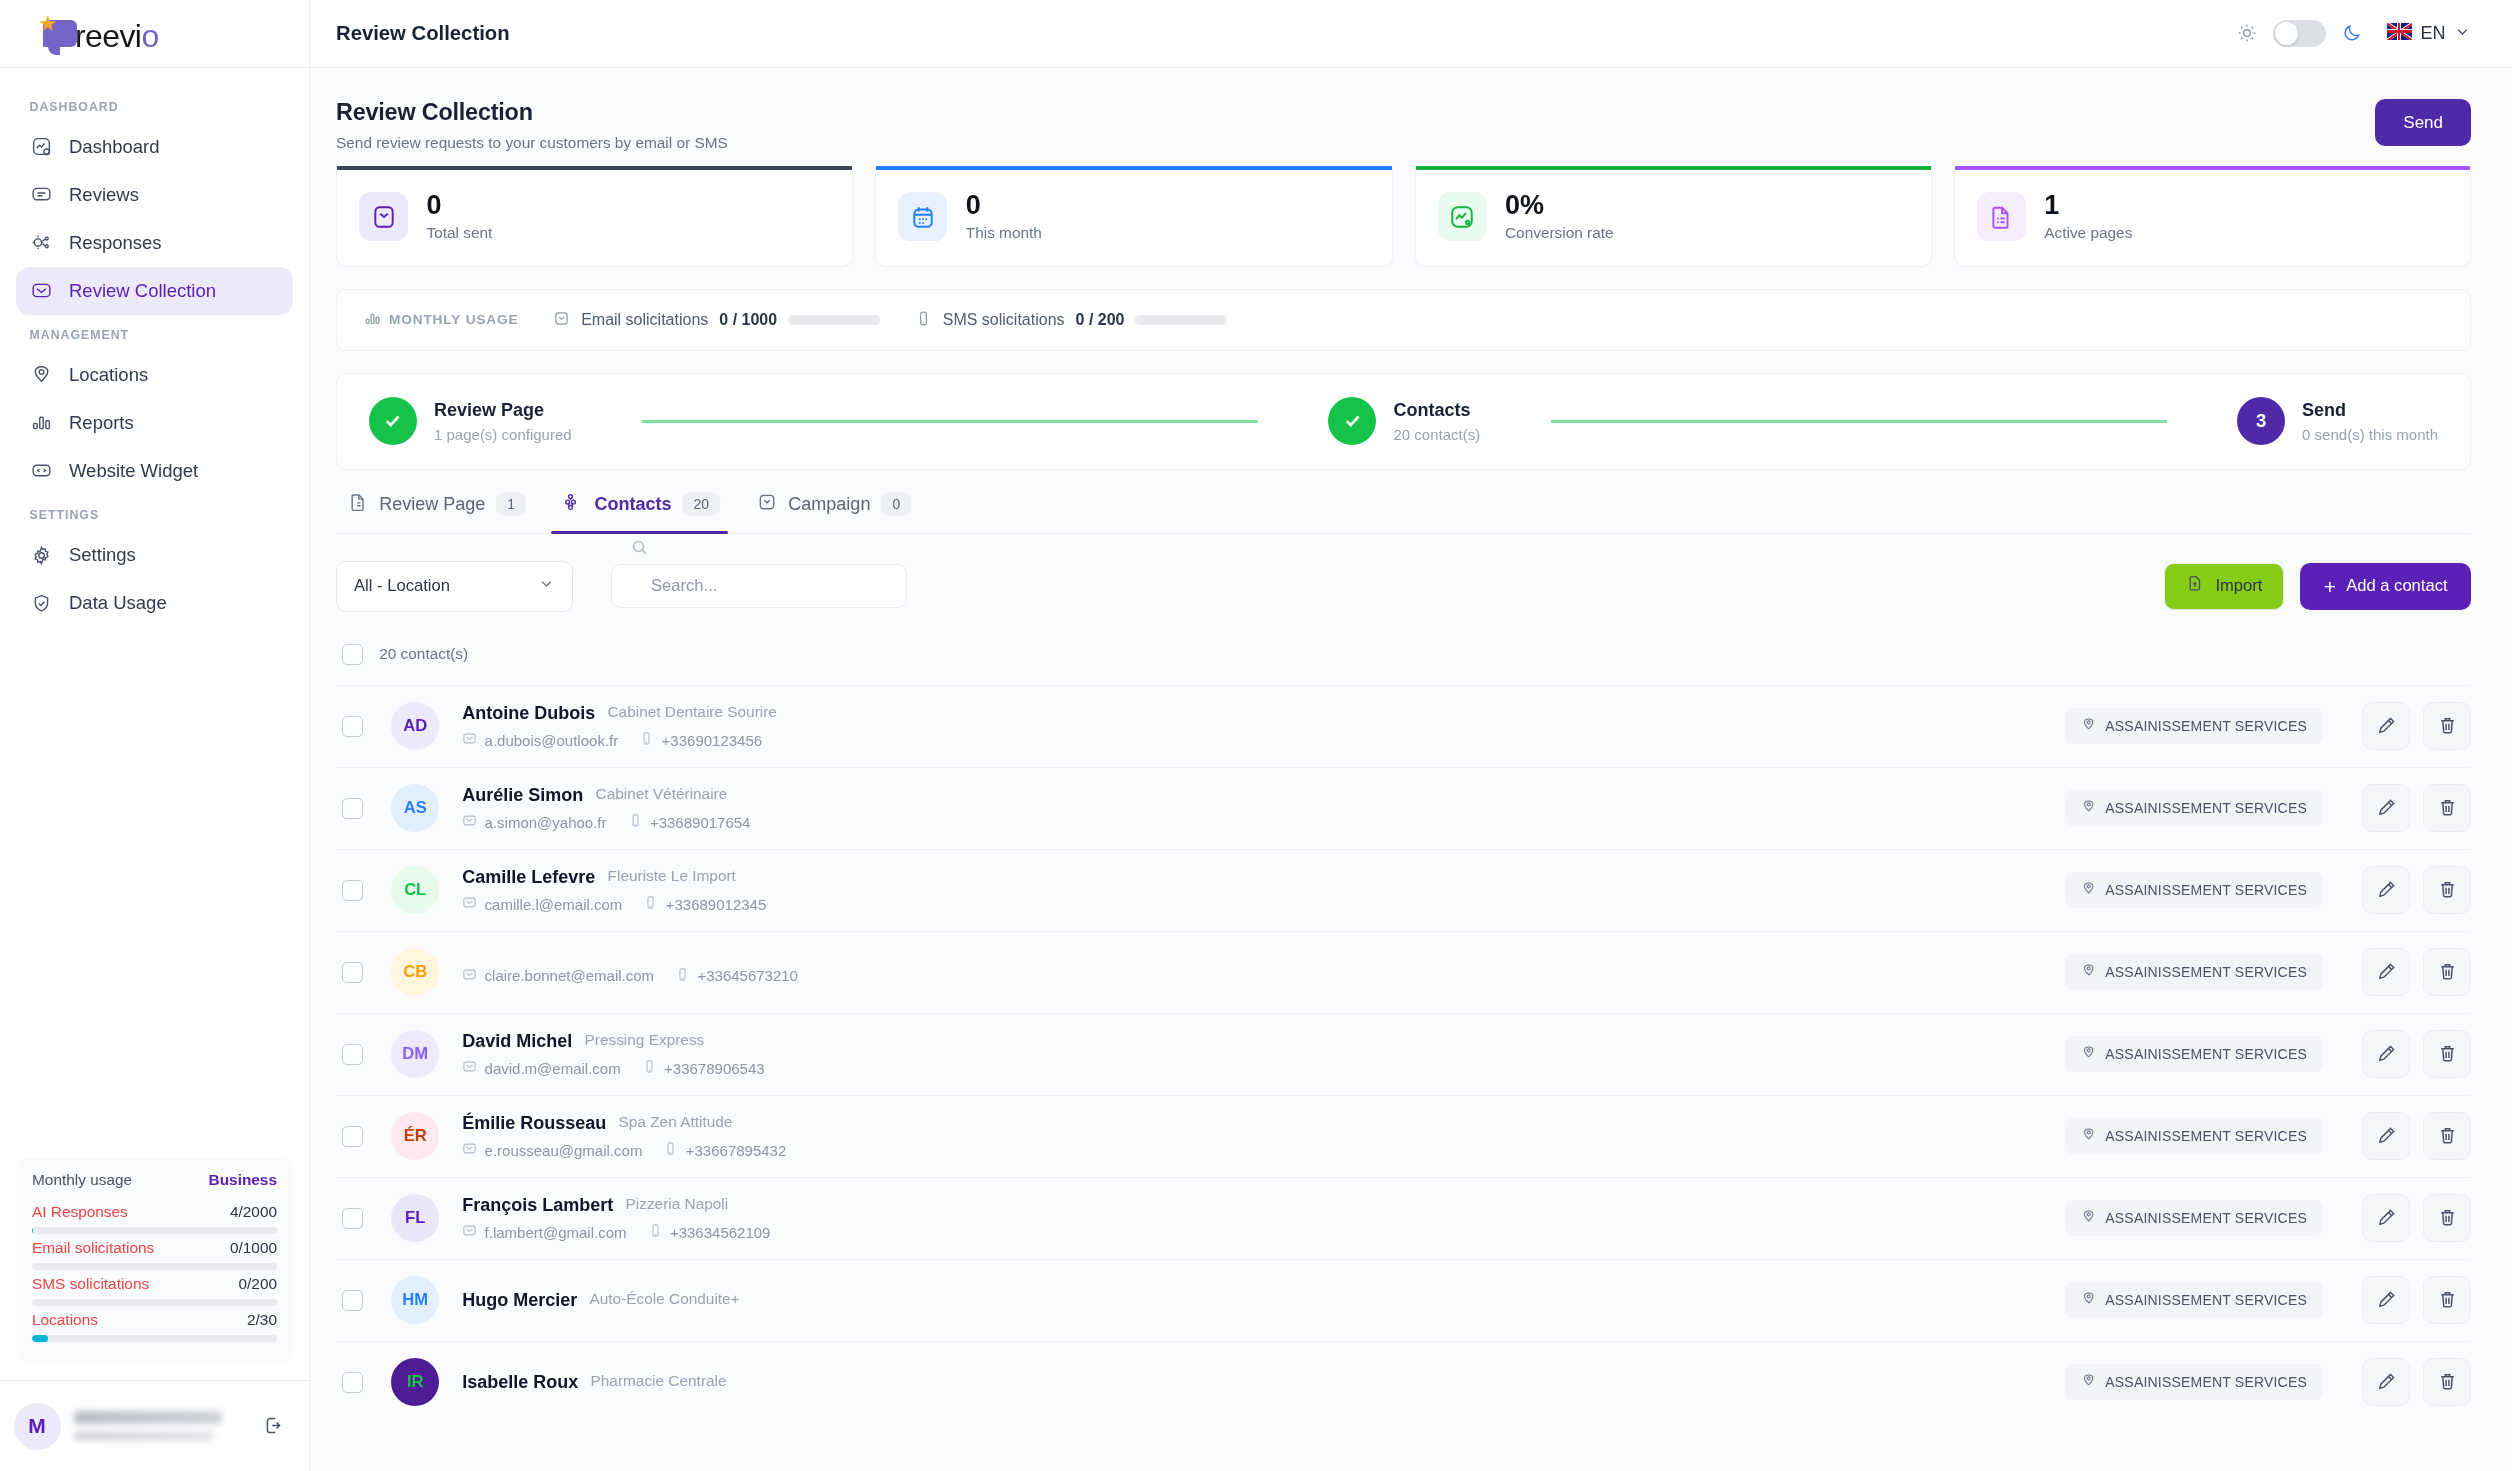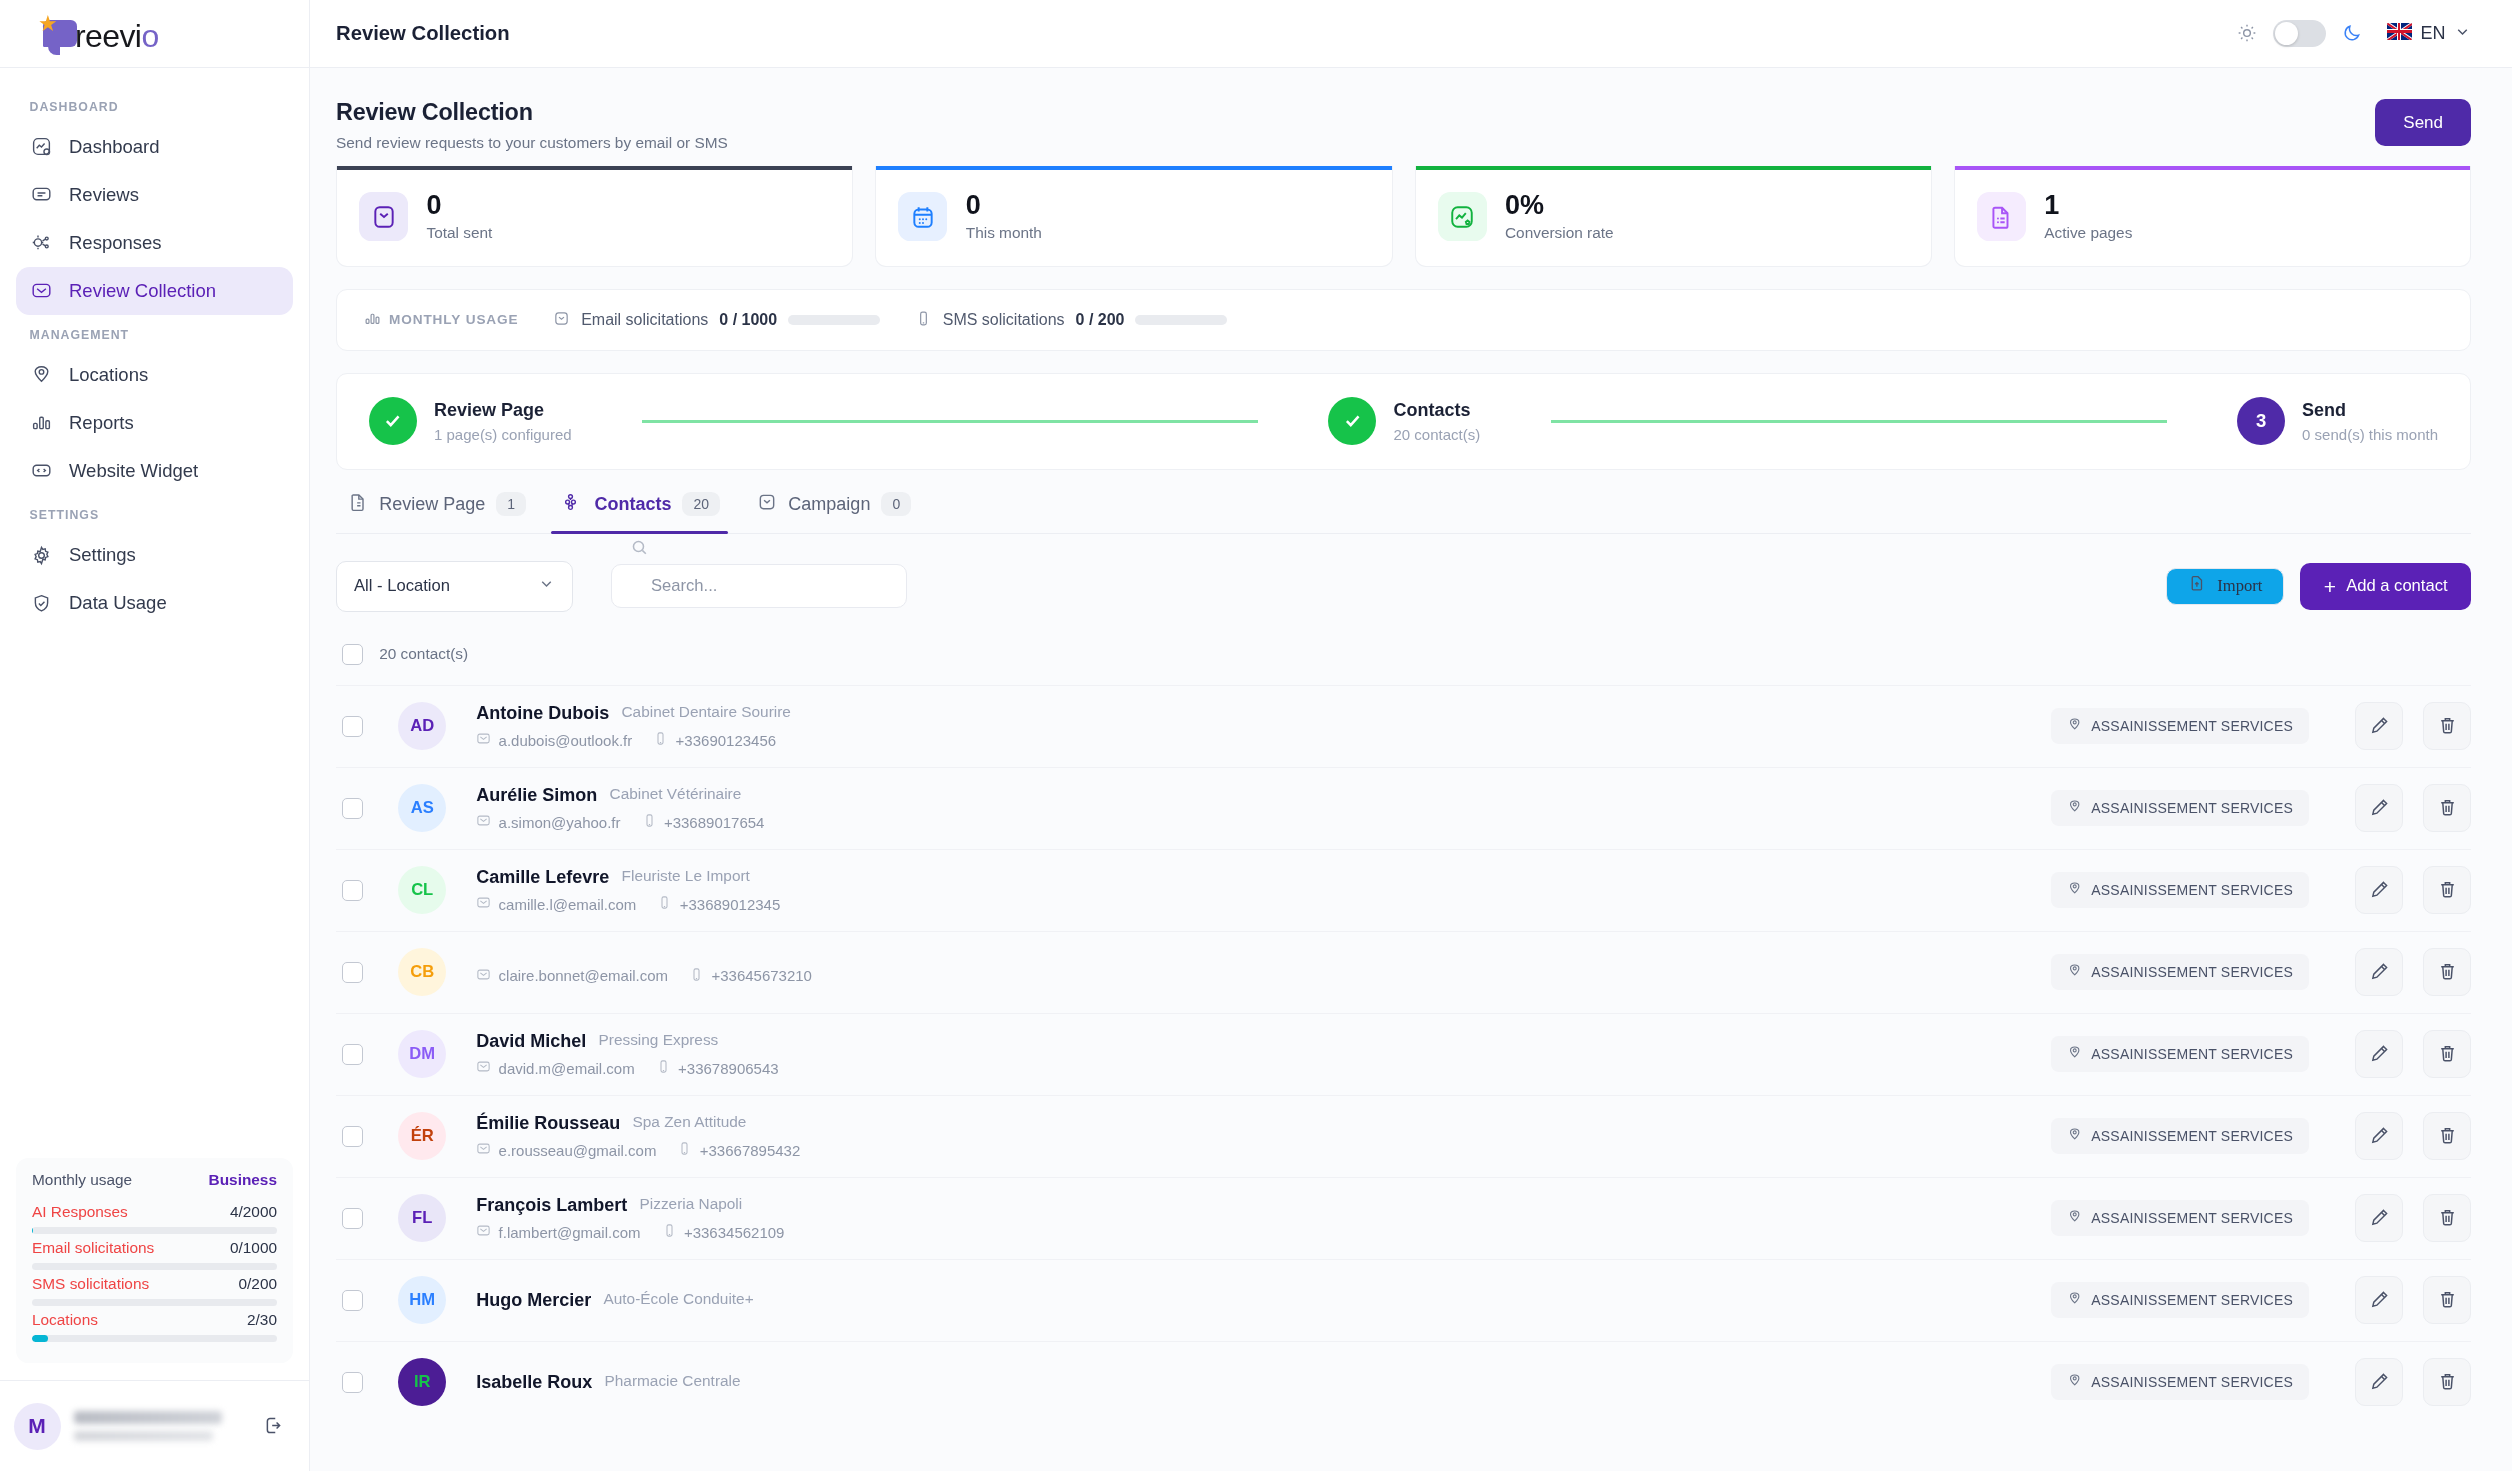--- a/index.html
+++ b/index.html
@@ -220,44 +220,44 @@
   .search-ico-float { position: absolute; left: 18.5px; top: -26px; }
   .search-ico-float svg { width: 18.5px; height: 18.5px; stroke: #b4bac6; stroke-width: 2; fill: none; }
   .search-input {
     width: 296px; height: 44px; background: #fff; border: 0.6px solid #e8eaf0;
     border-radius: 10px; padding: 0 20px 0 39px; font-size: 16.6px;
     color: #2b3347; font-family: inherit;
   }
   .search-input::placeholder { color: #8d95a6; }
   .filters .right { margin-left: auto; display: flex; gap: 16px; align-items: center; }
   .btn-import {
-    display: flex; align-items: center; gap: 11px; height: 37px;
-    background: #0ea5e9; border: 0.6px solid #e6e8ee; border-radius: 10px;
+    display: flex; align-items: center; gap: 11px; height: 47px;
+    background: #84cc16; border: 0.6px solid #e6e8ee; border-radius: 10px;
     padding: 0 21px; font-size: 16.6px; color: #2b3347; cursor: pointer;
-    font-family: Liberation Serif, serif;
+    font-family: Liberation Sans, sans-serif;
   }
   .btn-import svg { width: 18.5px; height: 18.5px; stroke: #4a5268; stroke-width: 1.7; fill: none; }
   .btn-add {
     display: flex; align-items: center; gap: 10px; height: 47px;
     background: #5b21b6; border: none; border-radius: 10px;
     padding: 0 23.4px; font-size: 16.6px; color: #fff; cursor: pointer;
     font-family: inherit; font-weight: 500;
   }
   .btn-add .plus { font-size: 21px; line-height: 1; font-weight: 400; }
 
   
   .select-all { display: flex; align-items: center; gap: 16px; padding: 32px 6.2px 20px 6.2px; }
   .cbox {
     width: 21px; height: 21px; border: 1.5px solid #c3c8d2;
     border-radius: 5px; background: #fff; cursor: pointer; flex: 0 0 21px;
   }
   .select-all .lbl { font-size: 15.4px; color: #6b7487; }
 
   .row {
-    display: flex; align-items: center; gap: 9px;
+    display: flex; align-items: center; gap: 2px;
     border-top: 1.2px solid #f0f1f5; padding: 21px 0 21px 6.2px; height: 82px;
   }
   .row .cbox { margin-right: 26px; }
   .avatar {
     width: 48px; height: 48px; border-radius: 50%;
     display: flex; align-items: center; justify-content: center;
     font-size: 16.6px; font-weight: 600; flex: 0 0 48px; margin-right: 21px;
   }
   .who { flex: 1; min-width: 0; }
   .who .line1 { display: flex; align-items: flex-start; gap: 12.3px; }

